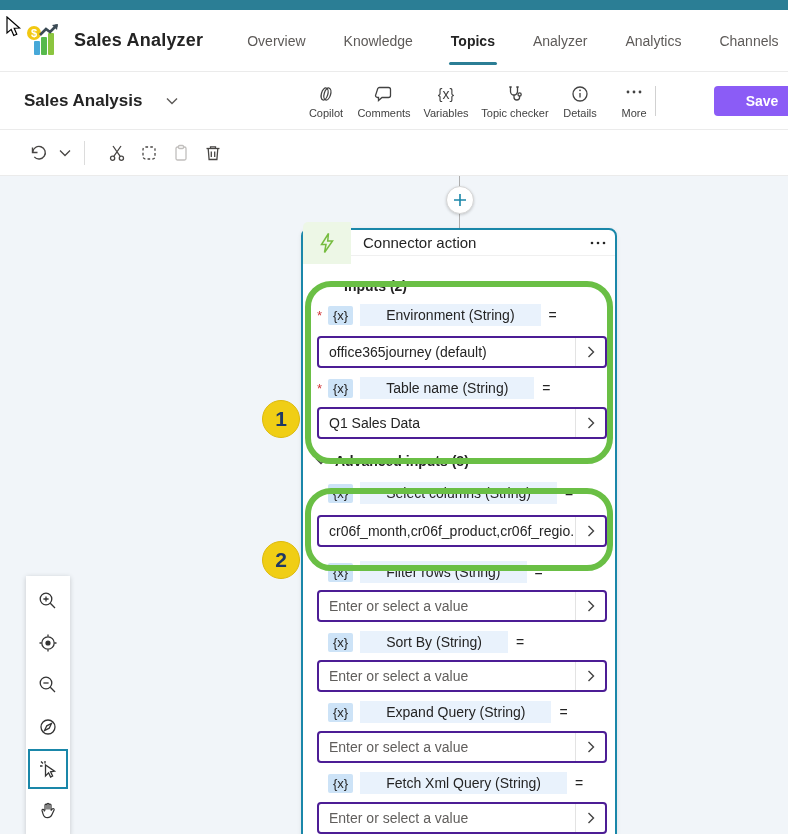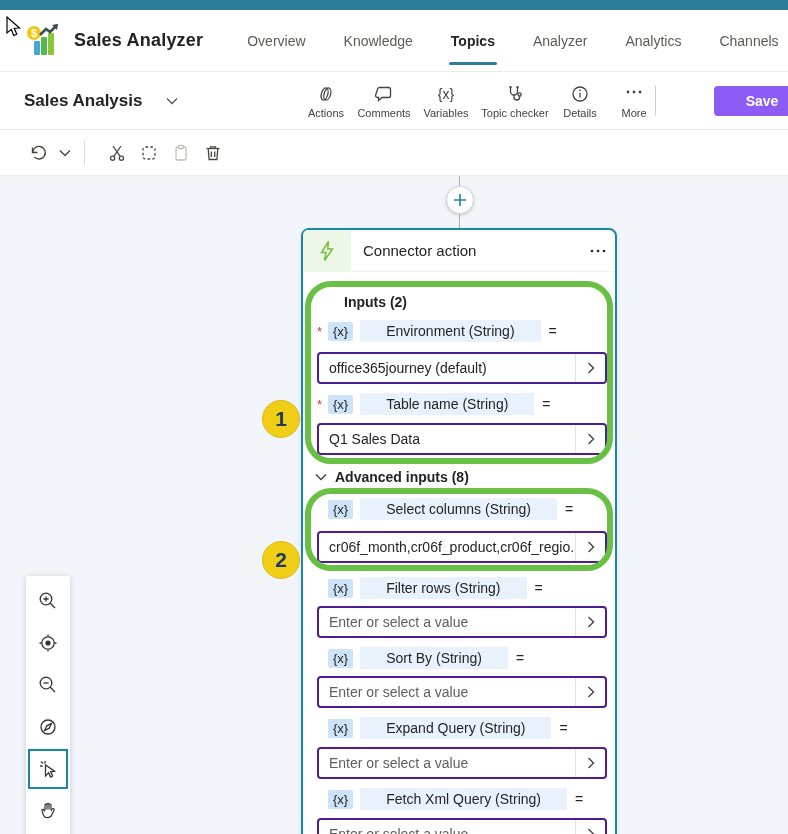--- a/index.html
+++ b/index.html
@@ -37,21 +37,21 @@
 
   
   .canvas { position:relative; height:658px; background:#f1f5f9; overflow:hidden; }
   .connector-line { position:absolute; left:459px; top:0; width:1px; height:53px; background:#adadad; }
   .plus-btn { position:absolute; left:446px; top:10px; width:28px; height:28px; border-radius:50%;
     background:#fff; border:1px solid #d6d6d6; box-shadow:0 1px 3px rgba(0,0,0,.18);
     display:flex; align-items:center; justify-content:center; cursor:pointer; }
 
   .node-card { position:absolute; left:301px; top:52px; width:316px; height:620px;
     background:#fff; border:2px solid #1a87a9; border-radius:8px; box-shadow:0 1px 4px rgba(0,0,0,.08); }
-  .node-header { height:42px; display:flex; align-items:center; border-bottom:1px solid #f0f0f0; }
+  .node-header { height:26px; display:flex; align-items:center; border-bottom:1px solid #f0f0f0; }
   .node-icon-box { width:48px; height:42px; background:#edf7e6; border-radius:5px 0 0 0;
     display:flex; align-items:center; justify-content:center; }
   .node-title { font-size:15px; margin-left:12px; flex:1; }
   .node-more { width:34px; display:flex; align-items:center; justify-content:center; cursor:pointer; color:#242424; }
 
   .section-h { font-size:14px; font-weight:700; margin:22px 0 0 16px;padding-left:25px; }
   .adv-h { display:flex; align-items:center; gap:8px; margin:14px 0 0 12px; cursor:pointer; }
   .adv-h .adv-label { font-size:14px; font-weight:700; }
   .f-label { display:flex; align-items:center; margin:10px 0 0 14px; height:22px; font-size:14px; }
   .f-label .req { color:#d13438; margin-right:4px; font-size:13px; width:7px; }
@@ -134,21 +134,21 @@
   </div>
 
   <div class="tools">
     <div class="tool-item narrow">
       <span class="t-icon">
         <svg width="20" height="20" viewBox="0 0 20 20" fill="none" stroke="#424242" stroke-width="1.3">
           <ellipse cx="8.6" cy="10" rx="3.2" ry="6.2" transform="rotate(16 8.6 10)"></ellipse>
           <ellipse cx="11.4" cy="10" rx="3.2" ry="6.2" transform="rotate(16 11.4 10)"></ellipse>
         </svg>
       </span>
-      <span class="t-label">Actions</span>
+      <span class="t-label">Copilot</span>
     </div>
     <div class="tool-item">
       <span class="t-icon">
         <svg width="20" height="20" viewBox="0 0 20 20" fill="none" stroke="#424242" stroke-width="1.3">
           <path d="M3.5 5.5 a2 2 0 0 1 2-2 h9 a2 2 0 0 1 2 2 v6 a2 2 0 0 1-2 2 h-6.5 l-3.5 3 v-3 h-1 a2 2 0 0 1-2-2 z"></path>
         </svg>
       </span>
       <span class="t-label">Comments</span>
     </div>
     <div class="tool-item">

